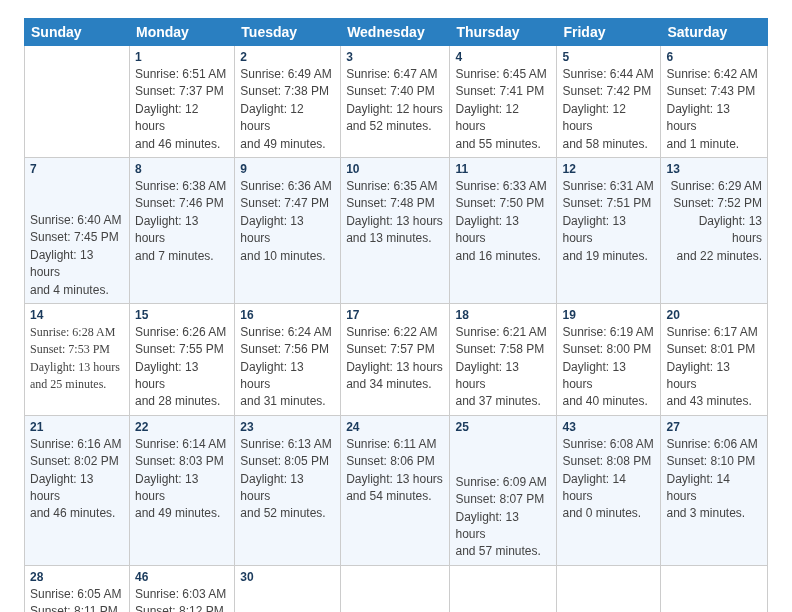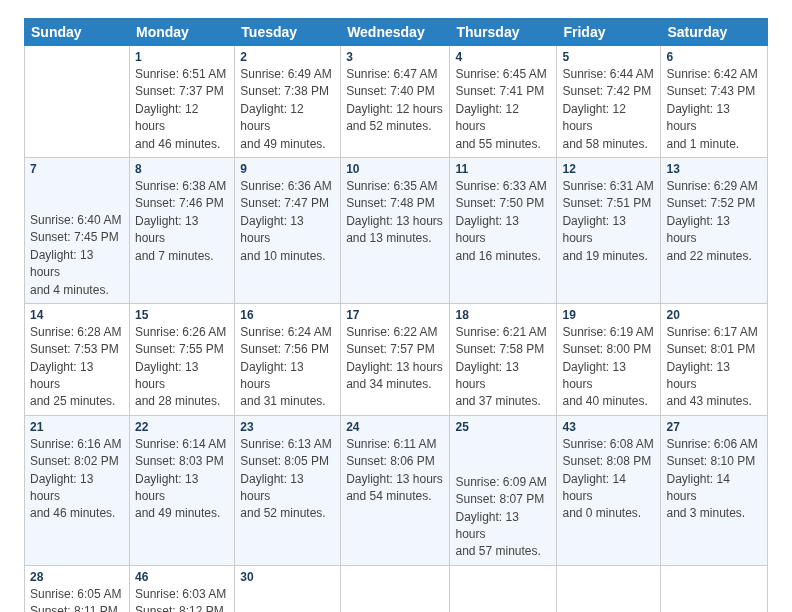--- a/index.html
+++ b/index.html
@@ -179,30 +179,30 @@
           </td>
           <td>
             <span class="day-num">12</span>
             <div class="day-detail" style="white-space: pre-line;">Sunrise: 6:31 AM
 Sunset: 7:51 PM
 Daylight: 13 hours
 and 19 minutes.</div>
           </td>
           <td>
             <span class="day-num">13</span>
-            <div class="day-detail" style="white-space: pre-line;">Sunrise: 6:29 AM
+            <div class="day-detail" style="white-space: pre-line; text-align: right;">Sunrise: 6:29 AM
 Sunset: 7:52 PM
 Daylight: 13 hours
 and 22 minutes.</div>
           </td>
         </tr>
         <tr>
           <td>
             <span class="day-num">14</span>
-            <div class="day-detail" style="white-space: pre-line;">Sunrise: 6:28 AM
+            <div class="day-detail" style="white-space: pre-line; font-family: Liberation Serif, serif;">Sunrise: 6:28 AM
 Sunset: 7:53 PM
 Daylight: 13 hours
 and 25 minutes.</div>
           </td>
           <td>
             <span class="day-num">15</span>
             <div class="day-detail" style="white-space: pre-line;">Sunrise: 6:26 AM
 Sunset: 7:55 PM
 Daylight: 13 hours
 and 28 minutes.</div>

